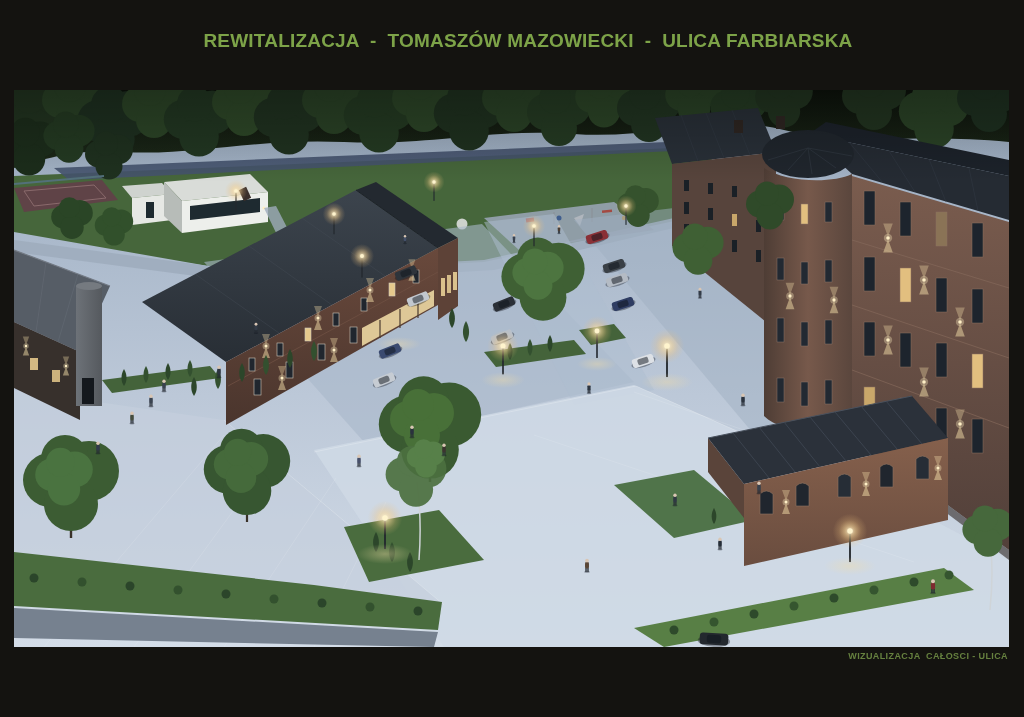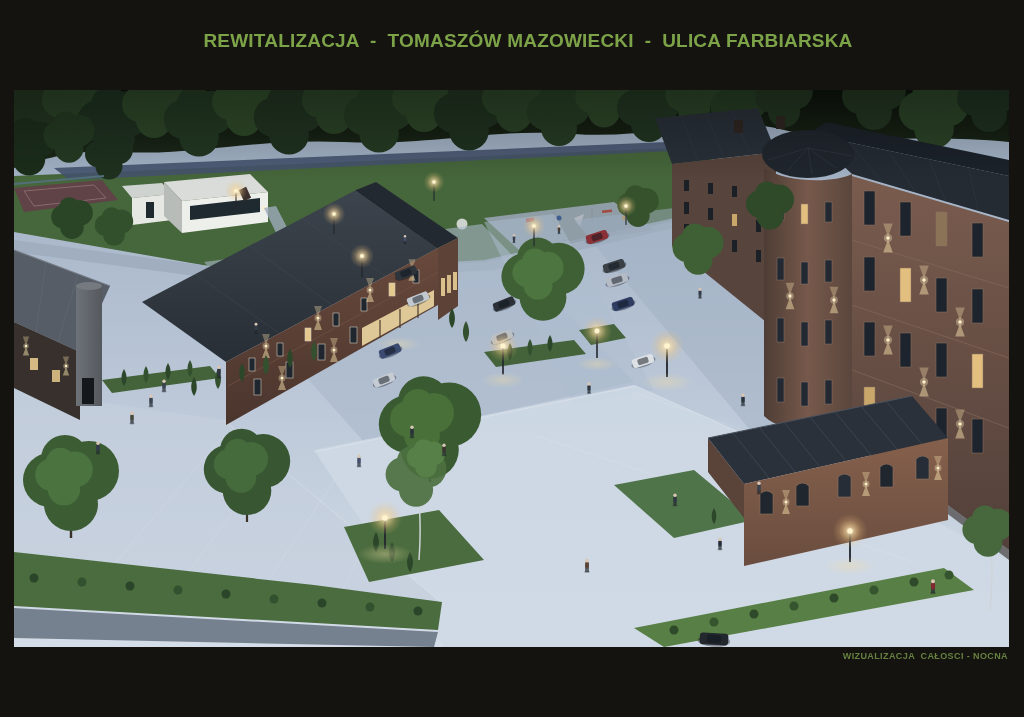--- a/index.html
+++ b/index.html
@@ -489,14 +489,14 @@
       <use href="#person" transform="translate(391,151) scale(.7)" fill="#44506a"></use>
       <use href="#person" transform="translate(545,141) scale(.7)" fill="#4a3f36"></use>
       <use href="#person" transform="translate(500,150) scale(.7)" fill="#37404e"></use>
       <use href="#person" transform="translate(84,360)" fill="#31394a"></use>
     </g>
 
     <rect x="0" y="0" width="995" height="92" fill="url(#vignetteG)" opacity=".55"></rect>
   </svg>
   </div>
 
-  <p class="board-caption">WIZUALIZACJA  CAŁOSCI - NOCNA</p>
+  <p class="board-caption">WIZUALIZACJA  CAŁOSCI - ULICA</p>
 </div>
 
 </body></html>

